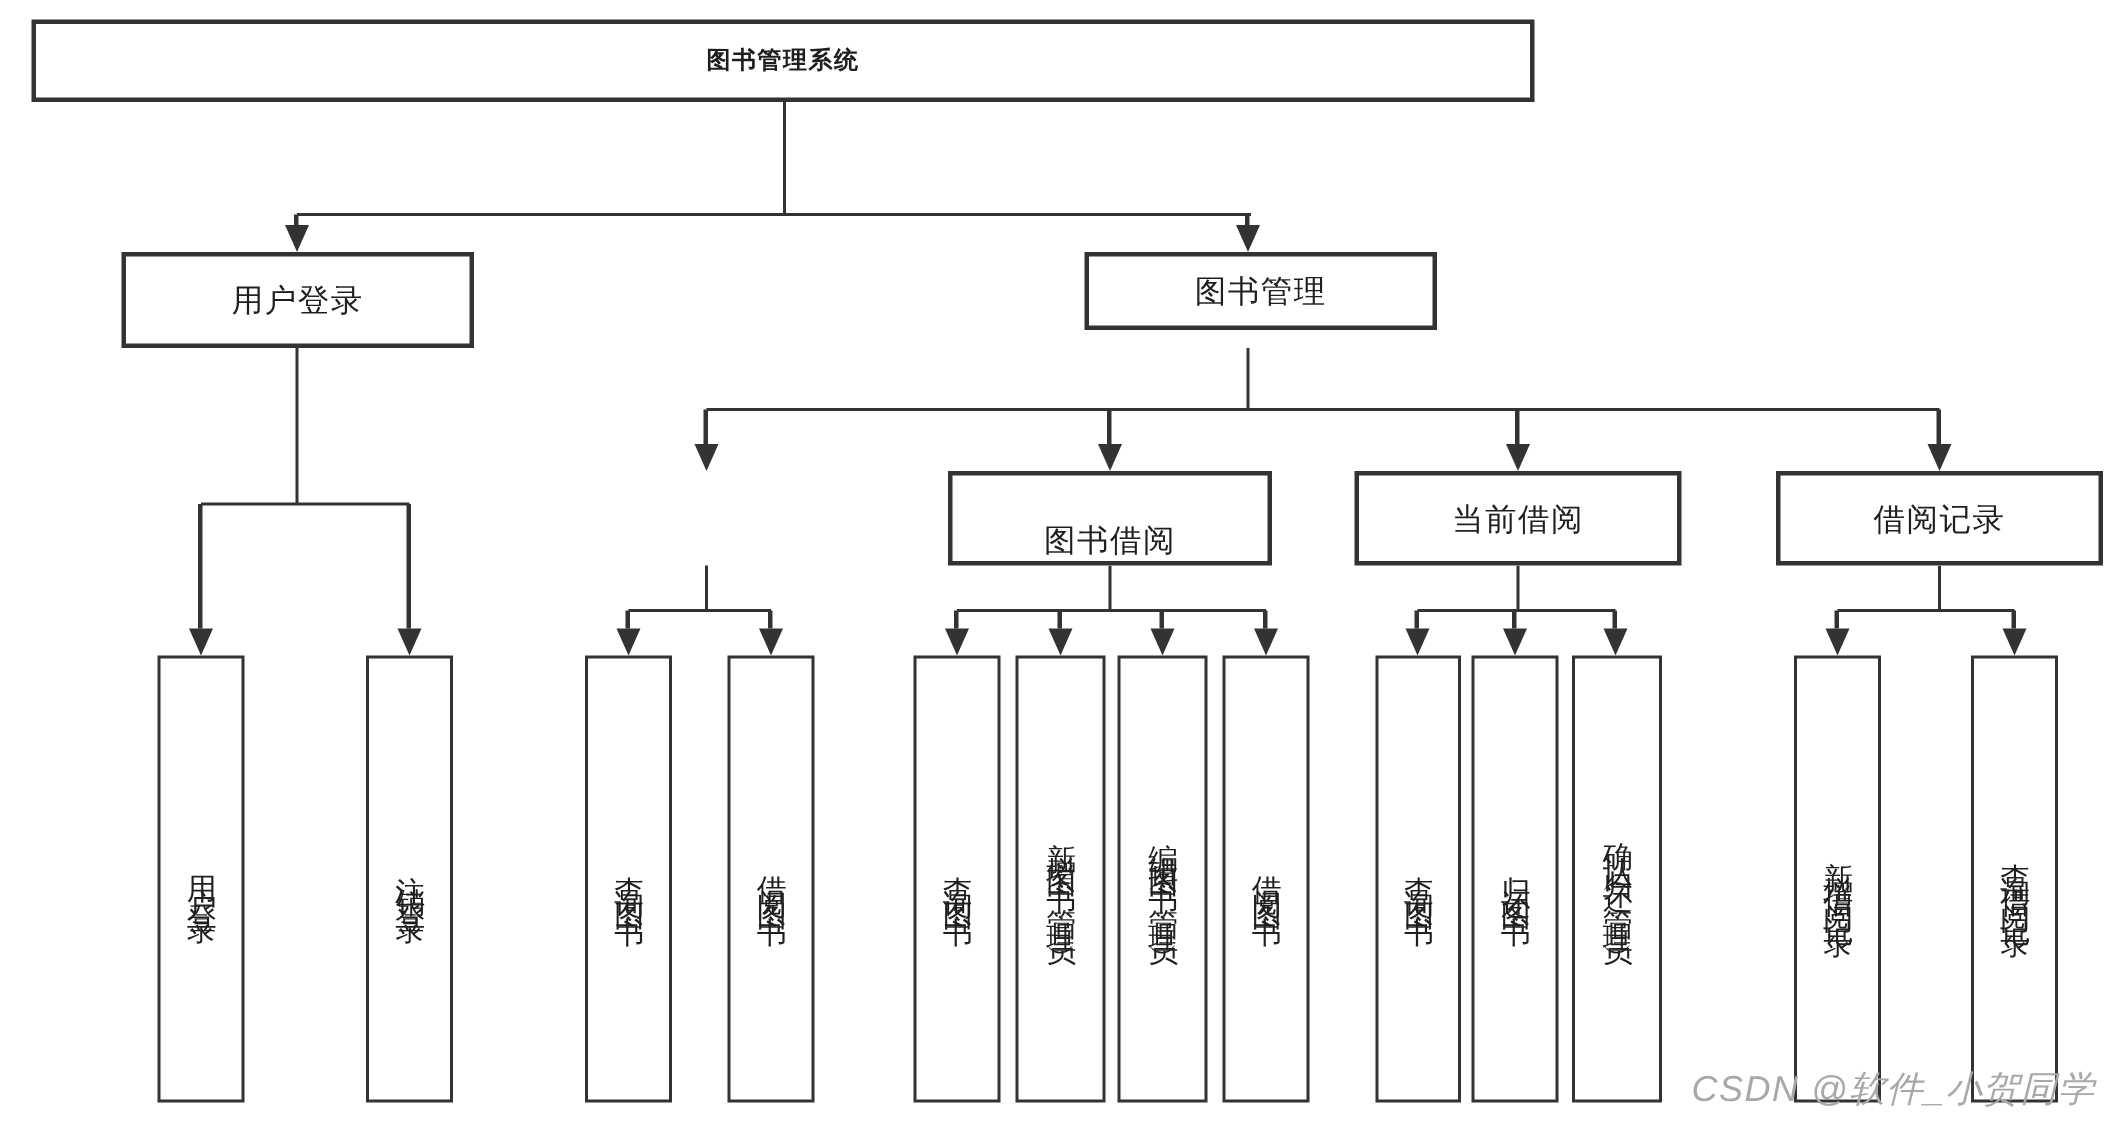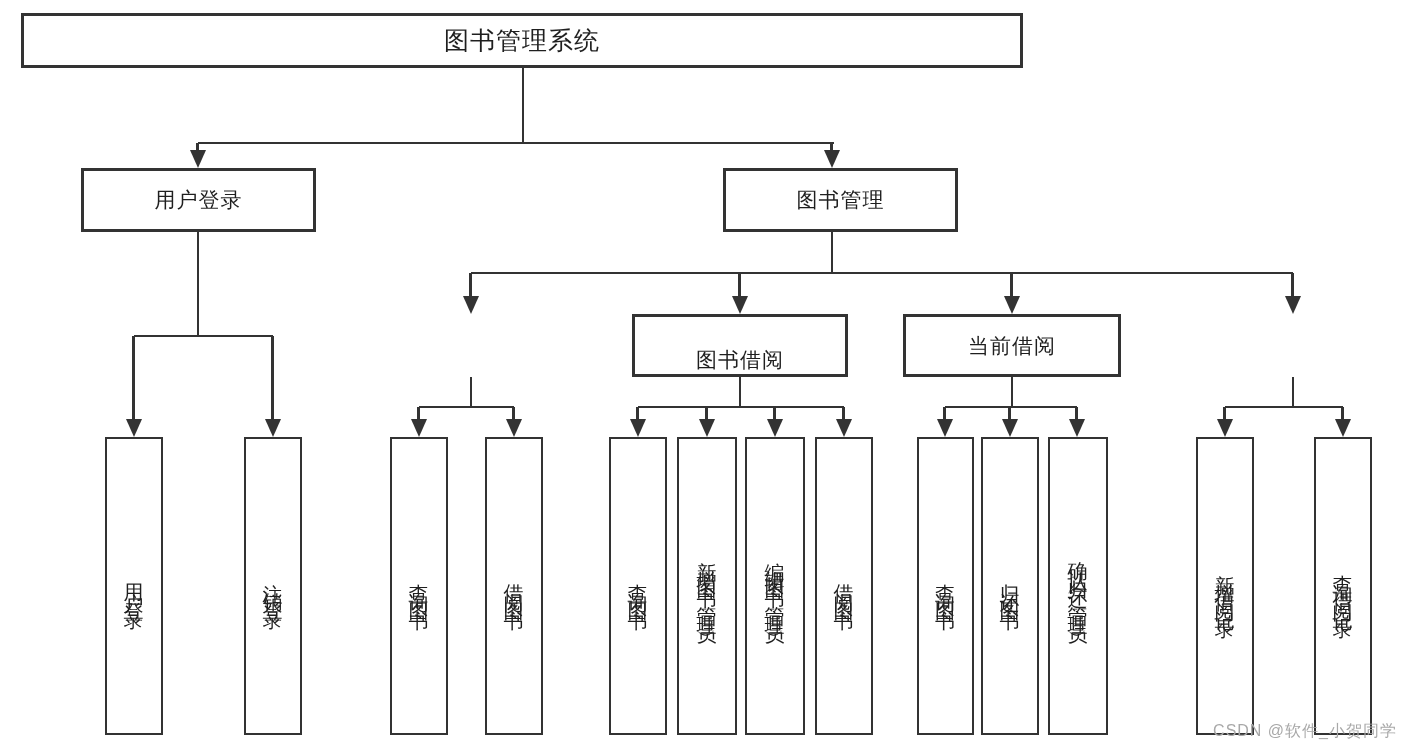--- a/index.html
+++ b/index.html
@@ -24,21 +24,21 @@
   
   .box {
     position: absolute;
     background: var(--box_bg);
     border: 3px solid var(--border);
     display: flex;
     align-items: center;
     justify-content: center;
   }
   .box-h { font-size: 21px; letter-spacing: 1px; }
-  .box-h.root { font-size: 25px; }
+  .box-h.root { font-size: 16px; font-weight: bold; }
   .box-v { border-width: 2.5px; }
   .box-v .vtext {
     writing-mode: vertical-rl;
     text-orientation: mixed;
     font-size: 20px;
     line-height: 1;
     letter-spacing: 9px;
     white-space: nowrap;
   }
   
@@ -54,24 +54,25 @@
     margin-left: -8px;
     width: 0; height: 0;
     border-left: 8px solid transparent;
     border-right: 8px solid transparent;
     border-top: 18px solid var(--line);
   }
   .watermark {
     position: absolute;
     right: 8px;
     bottom: 5px;
-    font-size: 16px;
+    font-size: 24px;
     color: var(--watermark);
     letter-spacing: 1px;
     white-space: nowrap;
+    font-style: italic;
   }
 </style>
 </head>
 <body>
 
 <div class="canvas">
 
   <div class="vline" style="left:522px; top:68px; height:75px;"></div>
   <div class="hline" style="left:198px; top:142px; width:636px;"></div>
 
@@ -116,29 +117,32 @@
   <div class="arrow" style="left:1223px; top:407px; height:12px;"></div>
   <div class="arrow" style="left:1341px; top:407px; height:12px;"></div>
 
   <div class="box box-h root" style="left:21px; top:13px; width:1002px; height:55px;">
     <span>图书管理系统</span>
   </div>
 
   <div class="box box-h" style="left:81px; top:168px; width:235px; height:64px;">
     <span>用户登录</span>
   </div>
-  <div class="box box-h" style="left:723px; top:168px; width:235px; height:64px;">
+  <div class="box box-h" style="left:723px; top:168px; width:235px; height:52px;">
     <span>图书管理</span>
   </div>
 
   <div class="box box-h" style="left:632px; top:314px; width:216px; height:63px;align-items:flex-end;">
     <span>图书借阅</span>
   </div>
   <div class="box box-h" style="left:903px; top:314px; width:218px; height:63px;">
     <span>当前借阅</span>
+  </div>
+  <div class="box box-h" style="left:1184px; top:314px; width:218px; height:63px;">
+    <span>借阅记录</span>
   </div>
 
   <div class="box box-v" style="left:105px; top:437px; width:58px; height:298px;">
     <span class="vtext">用户登录</span>
   </div>
   <div class="box box-v" style="left:244px; top:437px; width:58px; height:298px;">
     <span class="vtext">注销登录</span>
   </div>
 
   <div class="box box-v" style="left:390px; top:437px; width:58px; height:298px;">

